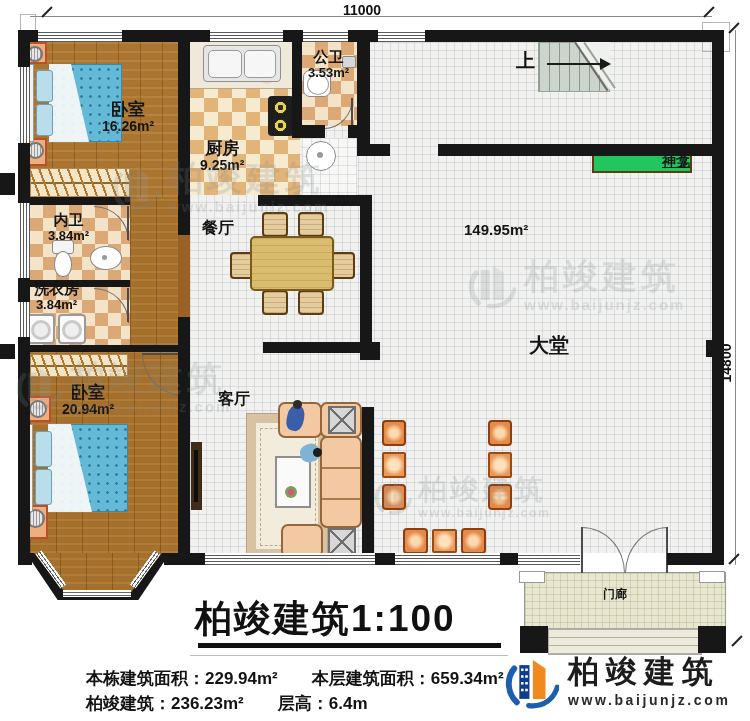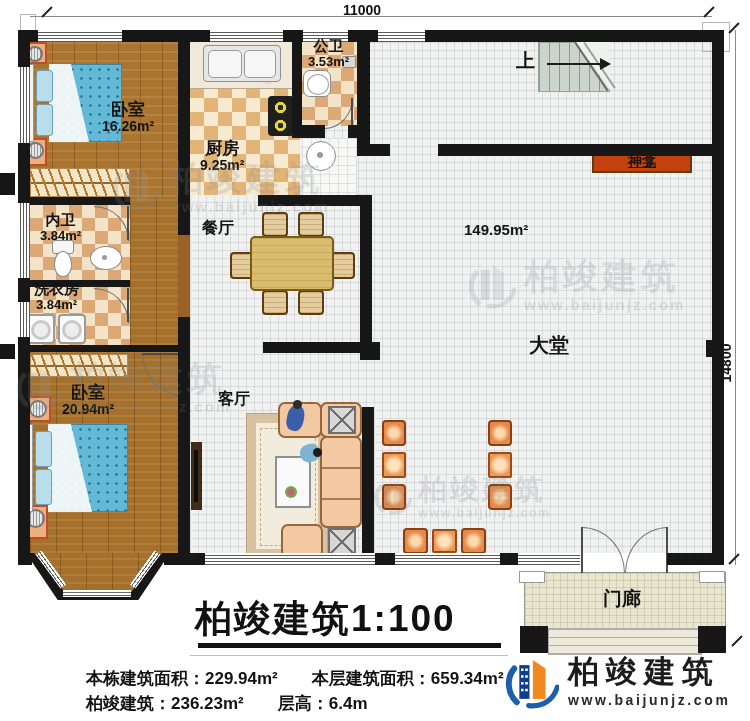--- a/index.html
+++ b/index.html
@@ -171,21 +171,21 @@
 <div class="abs leaf" style="left:581px;top:527px;width:2px;height:46px;"></div>
 <div class="abs leaf" style="left:666px;top:527px;width:2px;height:46px;"></div>
 
 <div class="abs furn" style="left:538px;top:42px;width:70px;height:48px;background:#ccd5cb;border:1px solid #98a298;background-image:repeating-linear-gradient(90deg,#8d998d 0 1px,transparent 1px 10px);"></div>
 <div class="abs" style="left:576px;top:42px;width:34px;height:48px;background:#eef1ee;clip-path:polygon(100% 0,100% 100%,0 0);z-index:21;"></div>
 <div class="abs" style="left:576px;top:42px;width:58px;height:1.5px;background:#6a6a6a;transform-origin:0 0;transform:rotate(56deg);z-index:22;"></div>
 <div class="abs" style="left:585px;top:42px;width:55px;height:1.5px;background:#9aa39a;transform-origin:0 0;transform:rotate(56deg);z-index:22;"></div>
 <div class="abs" style="left:547px;top:63px;width:55px;height:2px;background:#1c1c1c;z-index:23;"></div>
 <div class="abs" style="left:600px;top:58px;width:0;height:0;border-left:11px solid #1c1c1c;border-top:6px solid transparent;border-bottom:6px solid transparent;z-index:23;"></div>
 
-<div class="abs" style="left:592px;top:151px;width:100px;height:22px;background:#c2410c;border:2px solid #5d3c14;box-sizing:border-box;z-index:24;display:flex;align-items:center;justify-content:center;text-decoration:underline;">
+<div class="abs" style="left:592px;top:151px;width:100px;height:22px;background:#22c55e;border:2px solid #5d3c14;box-sizing:border-box;z-index:24;display:flex;align-items:center;justify-content:flex-end;text-decoration:underline;">
   <span class="rlabel" style="position:static;font-size:14px;">神龛</span>
 </div>
 
 <div class="abs nstand furn" style="left:23px;top:42px;width:24px;height:22px;">
     <i style="width:12px;height:12px;"></i>
   </div>
 <div class="abs nstand furn" style="left:23px;top:138px;width:24px;height:28px;">
     <i style="width:13px;height:13px;"></i>
   </div>
 <div class="abs bedhead furn" style="left:25px;top:64px;width:9px;height:78px;"></div>
@@ -270,25 +270,25 @@
 <div class="abs pillow furn" style="left:35px;top:469px;width:15px;height:34px;z-index:22;"></div>
 
 <div class="rlabel" style="left:102px;top:100px;font-size:17px;">
   <span>卧室</span>
   <span class="ar" style="font-size:14px;">16.26m²</span>
 </div>
 <div class="rlabel" style="left:200px;top:139px;font-size:17px;">
   <span>厨房</span>
   <span class="ar" style="font-size:14px;">9.25m²</span>
 </div>
-<div class="rlabel" style="left:308px;top:38px;font-size:15px;">
+<div class="rlabel" style="left:308px;top:49px;font-size:15px;">
   <span>公卫</span>
   <span class="ar" style="font-size:13px;">3.53m²</span>
 </div>
-<div class="rlabel" style="left:40px;top:212px;font-size:15px;">
+<div class="rlabel" style="left:48px;top:212px;font-size:15px;">
   <span>内卫</span>
   <span class="ar" style="font-size:13px;">3.84m²</span>
 </div>
 <div class="rlabel" style="left:34px;top:281px;font-size:15px;">
   <span>洗衣房</span>
   <span class="ar" style="font-size:13px;">3.84m²</span>
 </div>
 <div class="rlabel" style="left:62px;top:383px;font-size:17px;">
   <span>卧室</span>
   <span class="ar" style="font-size:14px;">20.94m²</span>
@@ -298,21 +298,21 @@
 </div>
 <div class="rlabel" style="left:218px;top:390px;font-size:16px;">
   <span>客厅</span>
 </div>
 <div class="rlabel" style="left:529px;top:334px;font-size:20px;">
   <span>大堂</span>
 </div>
 <div class="rlabel" style="left:464px;top:222px;font-size:15px;">
   <span>149.95m²</span>
 </div>
-<div class="rlabel" style="left:603px;top:588px;font-size:19px;">
+<div class="rlabel" style="left:603px;top:588px;font-size:12px;">
   <span>门廊</span>
 </div>
 <div class="rlabel" style="left:516px;top:50px;font-size:19px;">上</div>
 
 <div class="abs dimline" style="left:30px;top:16px;width:682px;height:1px;"></div>
 <div class="dimtext" style="left:343px;top:2px;">11000</div>
 <div class="tick" style="left:40px;top:11px;"></div>
 <div class="tick" style="left:702px;top:11px;"></div>
 <div class="abs dimline" style="left:735px;top:30px;width:1px;height:535px;"></div>
 <div class="dimtext" style="left:707px;top:355px;transform:rotate(-90deg);transform-origin:center;">14800</div>

